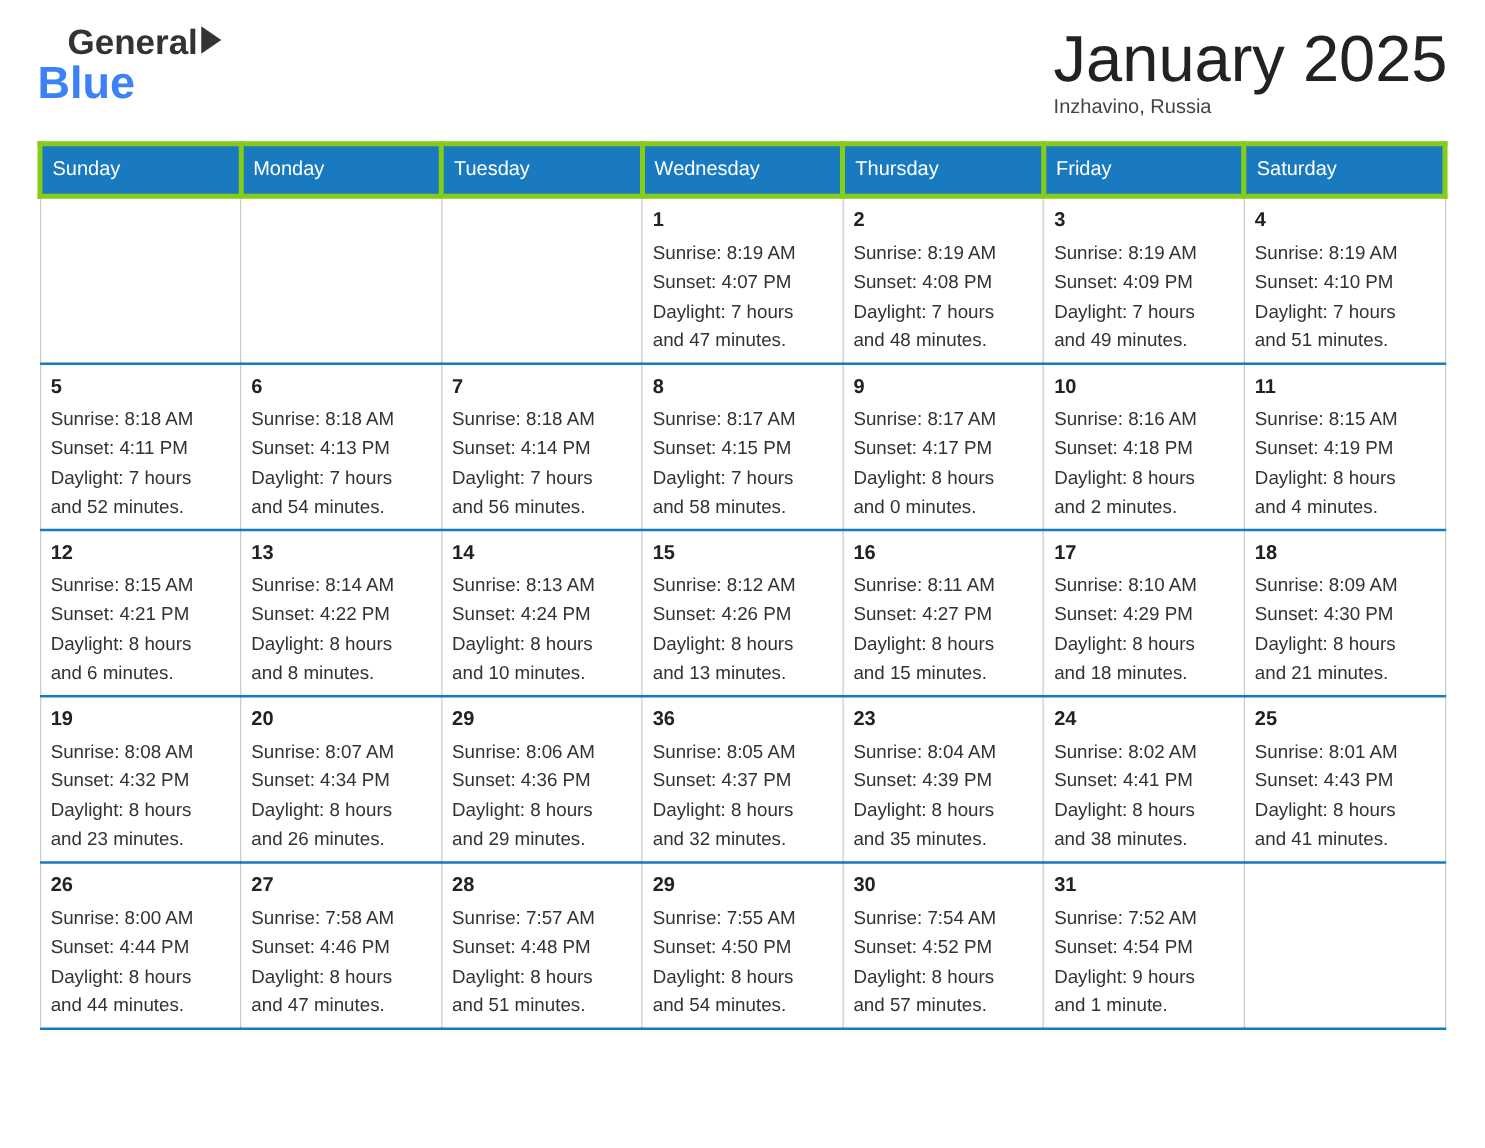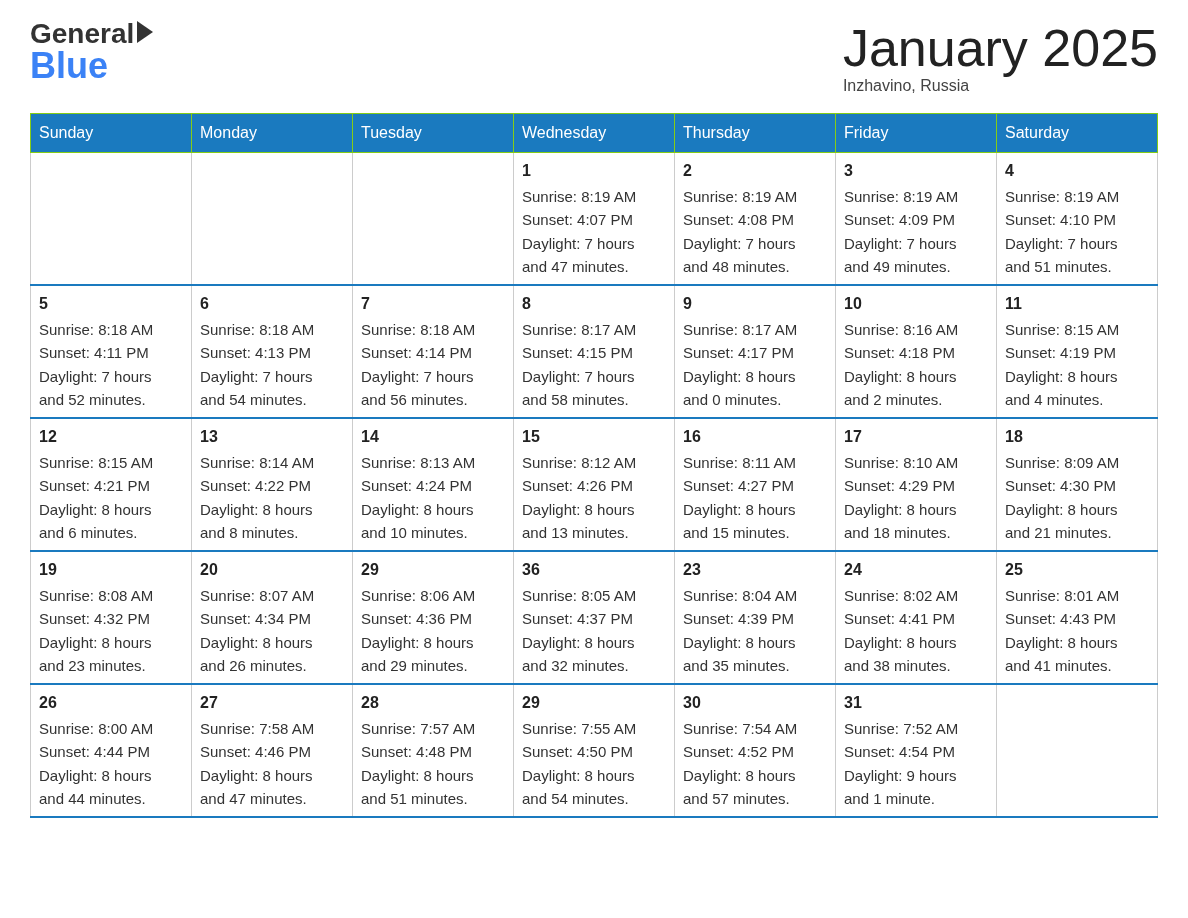--- a/index.html
+++ b/index.html
@@ -52,21 +52,21 @@
       width: 100%;
       border-collapse: collapse;
     }
     thead tr th {
       background-color: #1a7abf;
       color: #fff;
       padding: 10px 8px;
       font-size: 16px;
       font-weight: normal;
       text-align: left;
-      border: 1px solid #84cc16;
+      border: 4px solid #84cc16;
     }
     tbody tr td {
       vertical-align: top;
       padding: 6px 8px;
       border: 1px solid #ccc;
       width: 14.28%;
       min-height: 90px;
       font-size: 12.5px;
       color: #333;
       line-height: 1.5;
@@ -88,21 +88,21 @@
     }
     td.empty {
       background: #fff;
     }
   </style>
 </head>
 <body>
 
 <div class="header">
   <div class="logo">
-    <div style="display:flex; align-items:center;">
+    <div style="display:flex; align-items:center;margin-left:24px;">
       <span class="logo-general">General</span>
       <div style="width:0;height:0;border-left:16px solid #333;border-top:11px solid transparent;border-bottom:11px solid transparent;margin-left:3px;position:relative;top:-2px;"></div>
     </div>
     <span class="logo-blue">Blue</span>
   </div>
   <div class="title-block">
     <div class="month-title">January 2025</div>
     <div class="location">Inzhavino, Russia</div>
   </div>
 </div>

